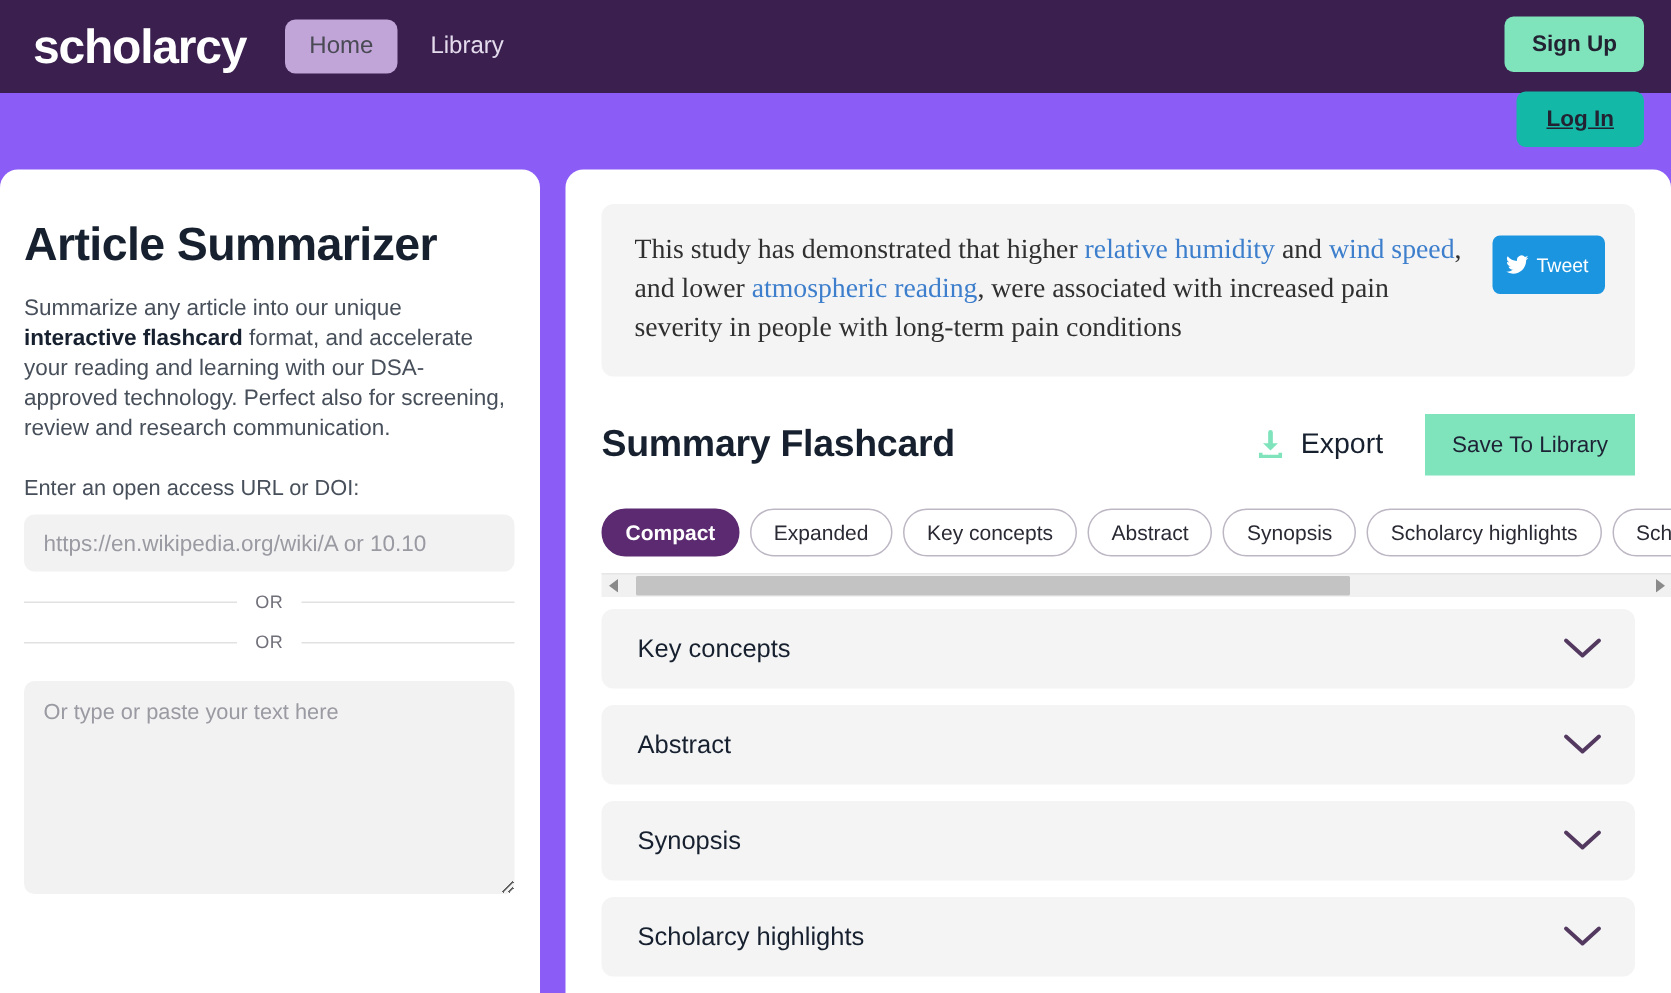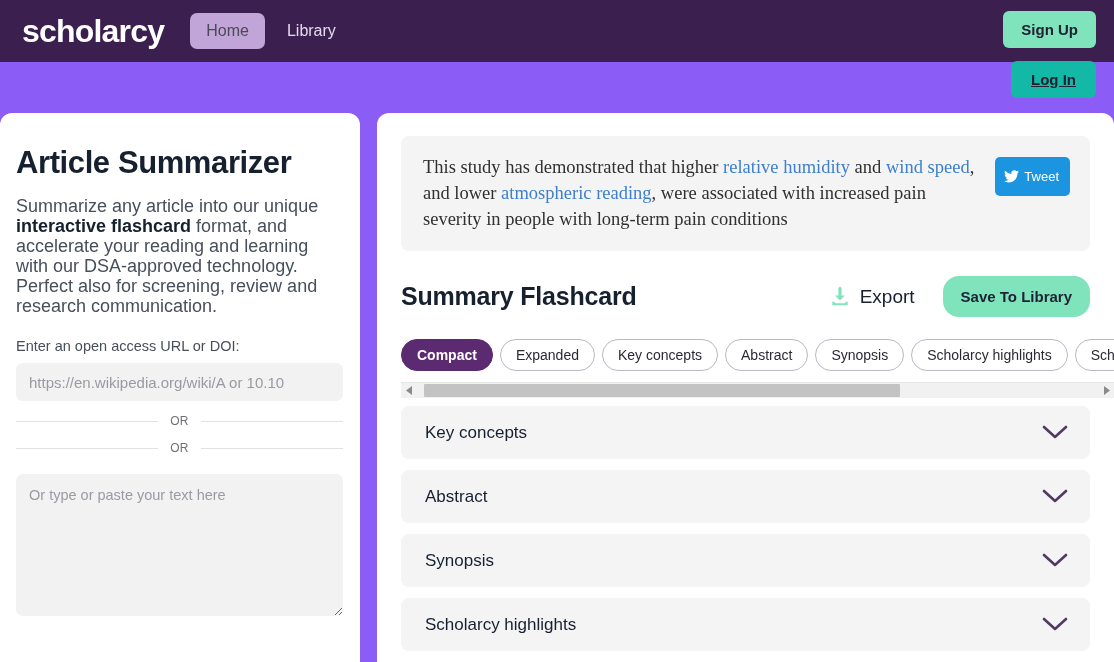--- a/index.html
+++ b/index.html
@@ -136,21 +136,21 @@
 
   
   .title {
     font-size: 31px;
     font-weight: bold;
     color: #16202e;
     letter-spacing: -0.4px;
     margin-bottom: 15px;
   }
   .intro {
-    font-size: 18px;
+    font-size: 15px;
     line-height: 20px;
     color: #474f5a;
     margin-bottom: 22px;
   }
   .intro b { color: #16202e; font-weight: bold; }
 
   .field-label {
     font-size: 14.5px;
     color: #474f5a;
     margin-bottom: 9px;
@@ -272,23 +272,23 @@
     margin-right: 28px;
   }
   .export-label {
     font-size: 19px;
     color: #16202e;
   }
   .save-btn {
     background: #7fe3bb;
     color: #1d2235;
     font-size: 15px;
-    font-weight: bold;
+    font-weight: normal;
     border: none;
-    border-radius: 16px;
+    border-radius: 0;
     padding: 12px 18px;
     cursor: pointer;
     font-family: "Liberation Sans", sans-serif;
     white-space: nowrap;
   }
 
   
   .tabs {
     display: flex;
     gap: 7px;

